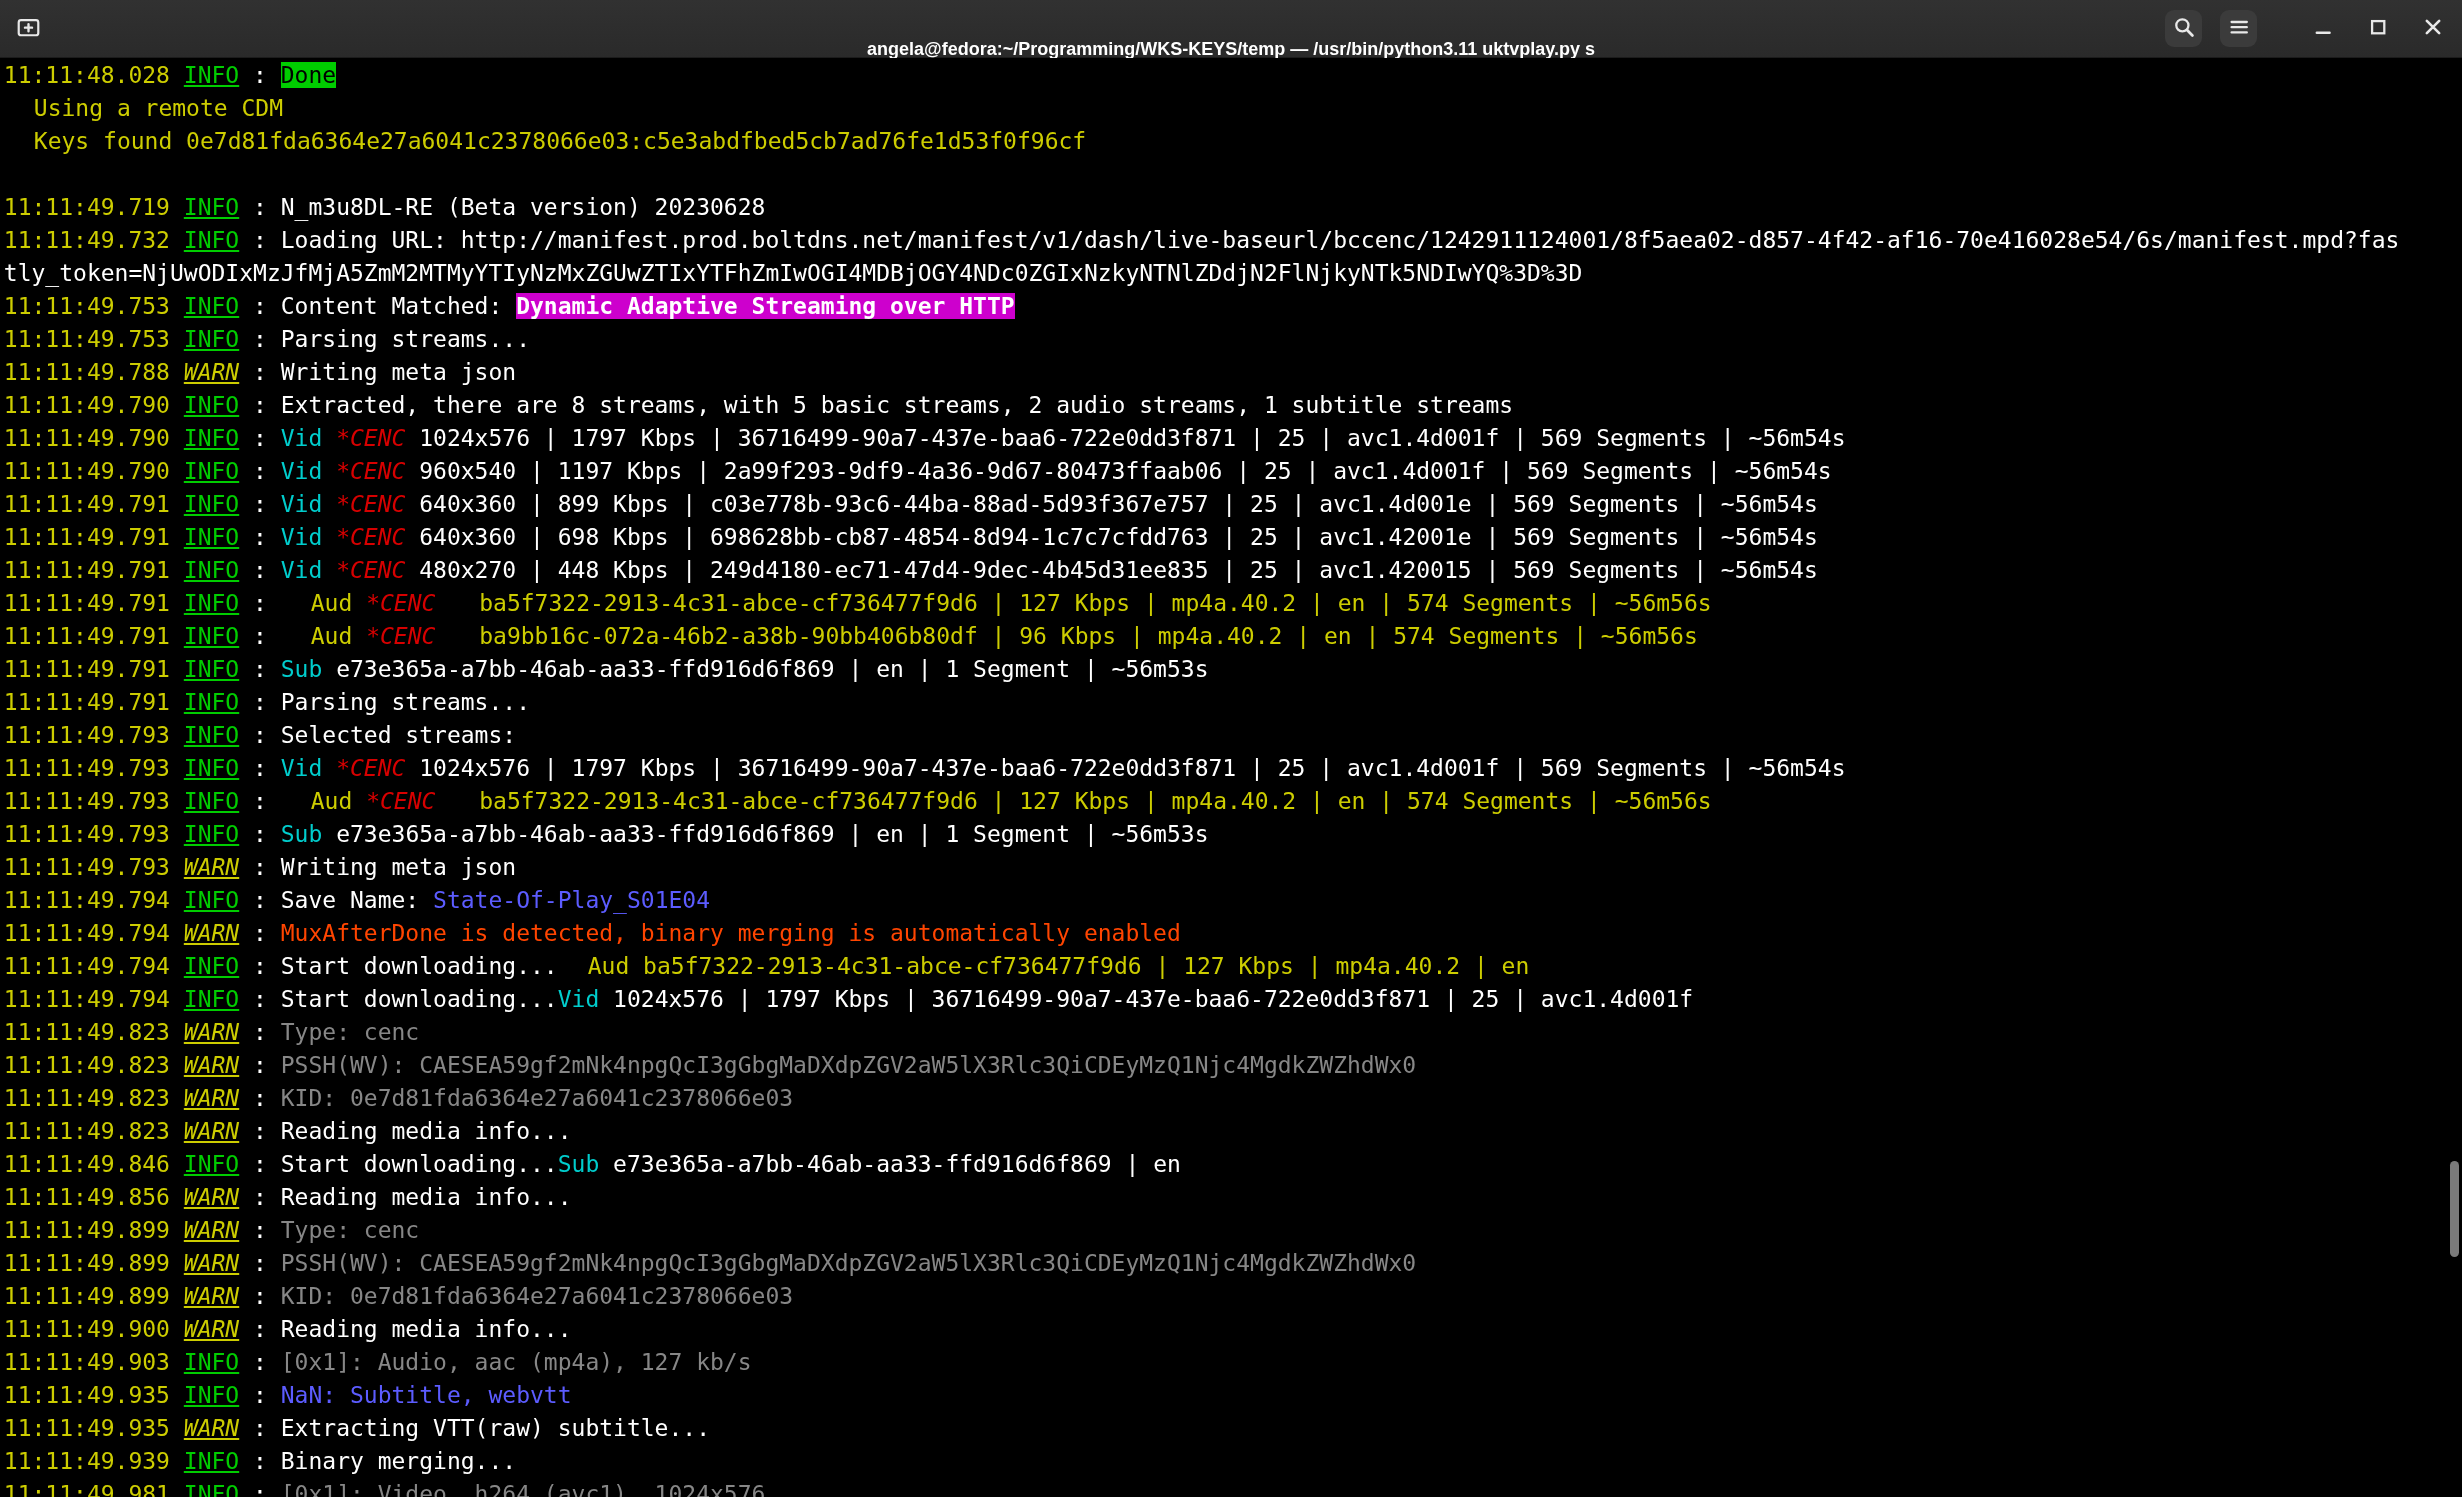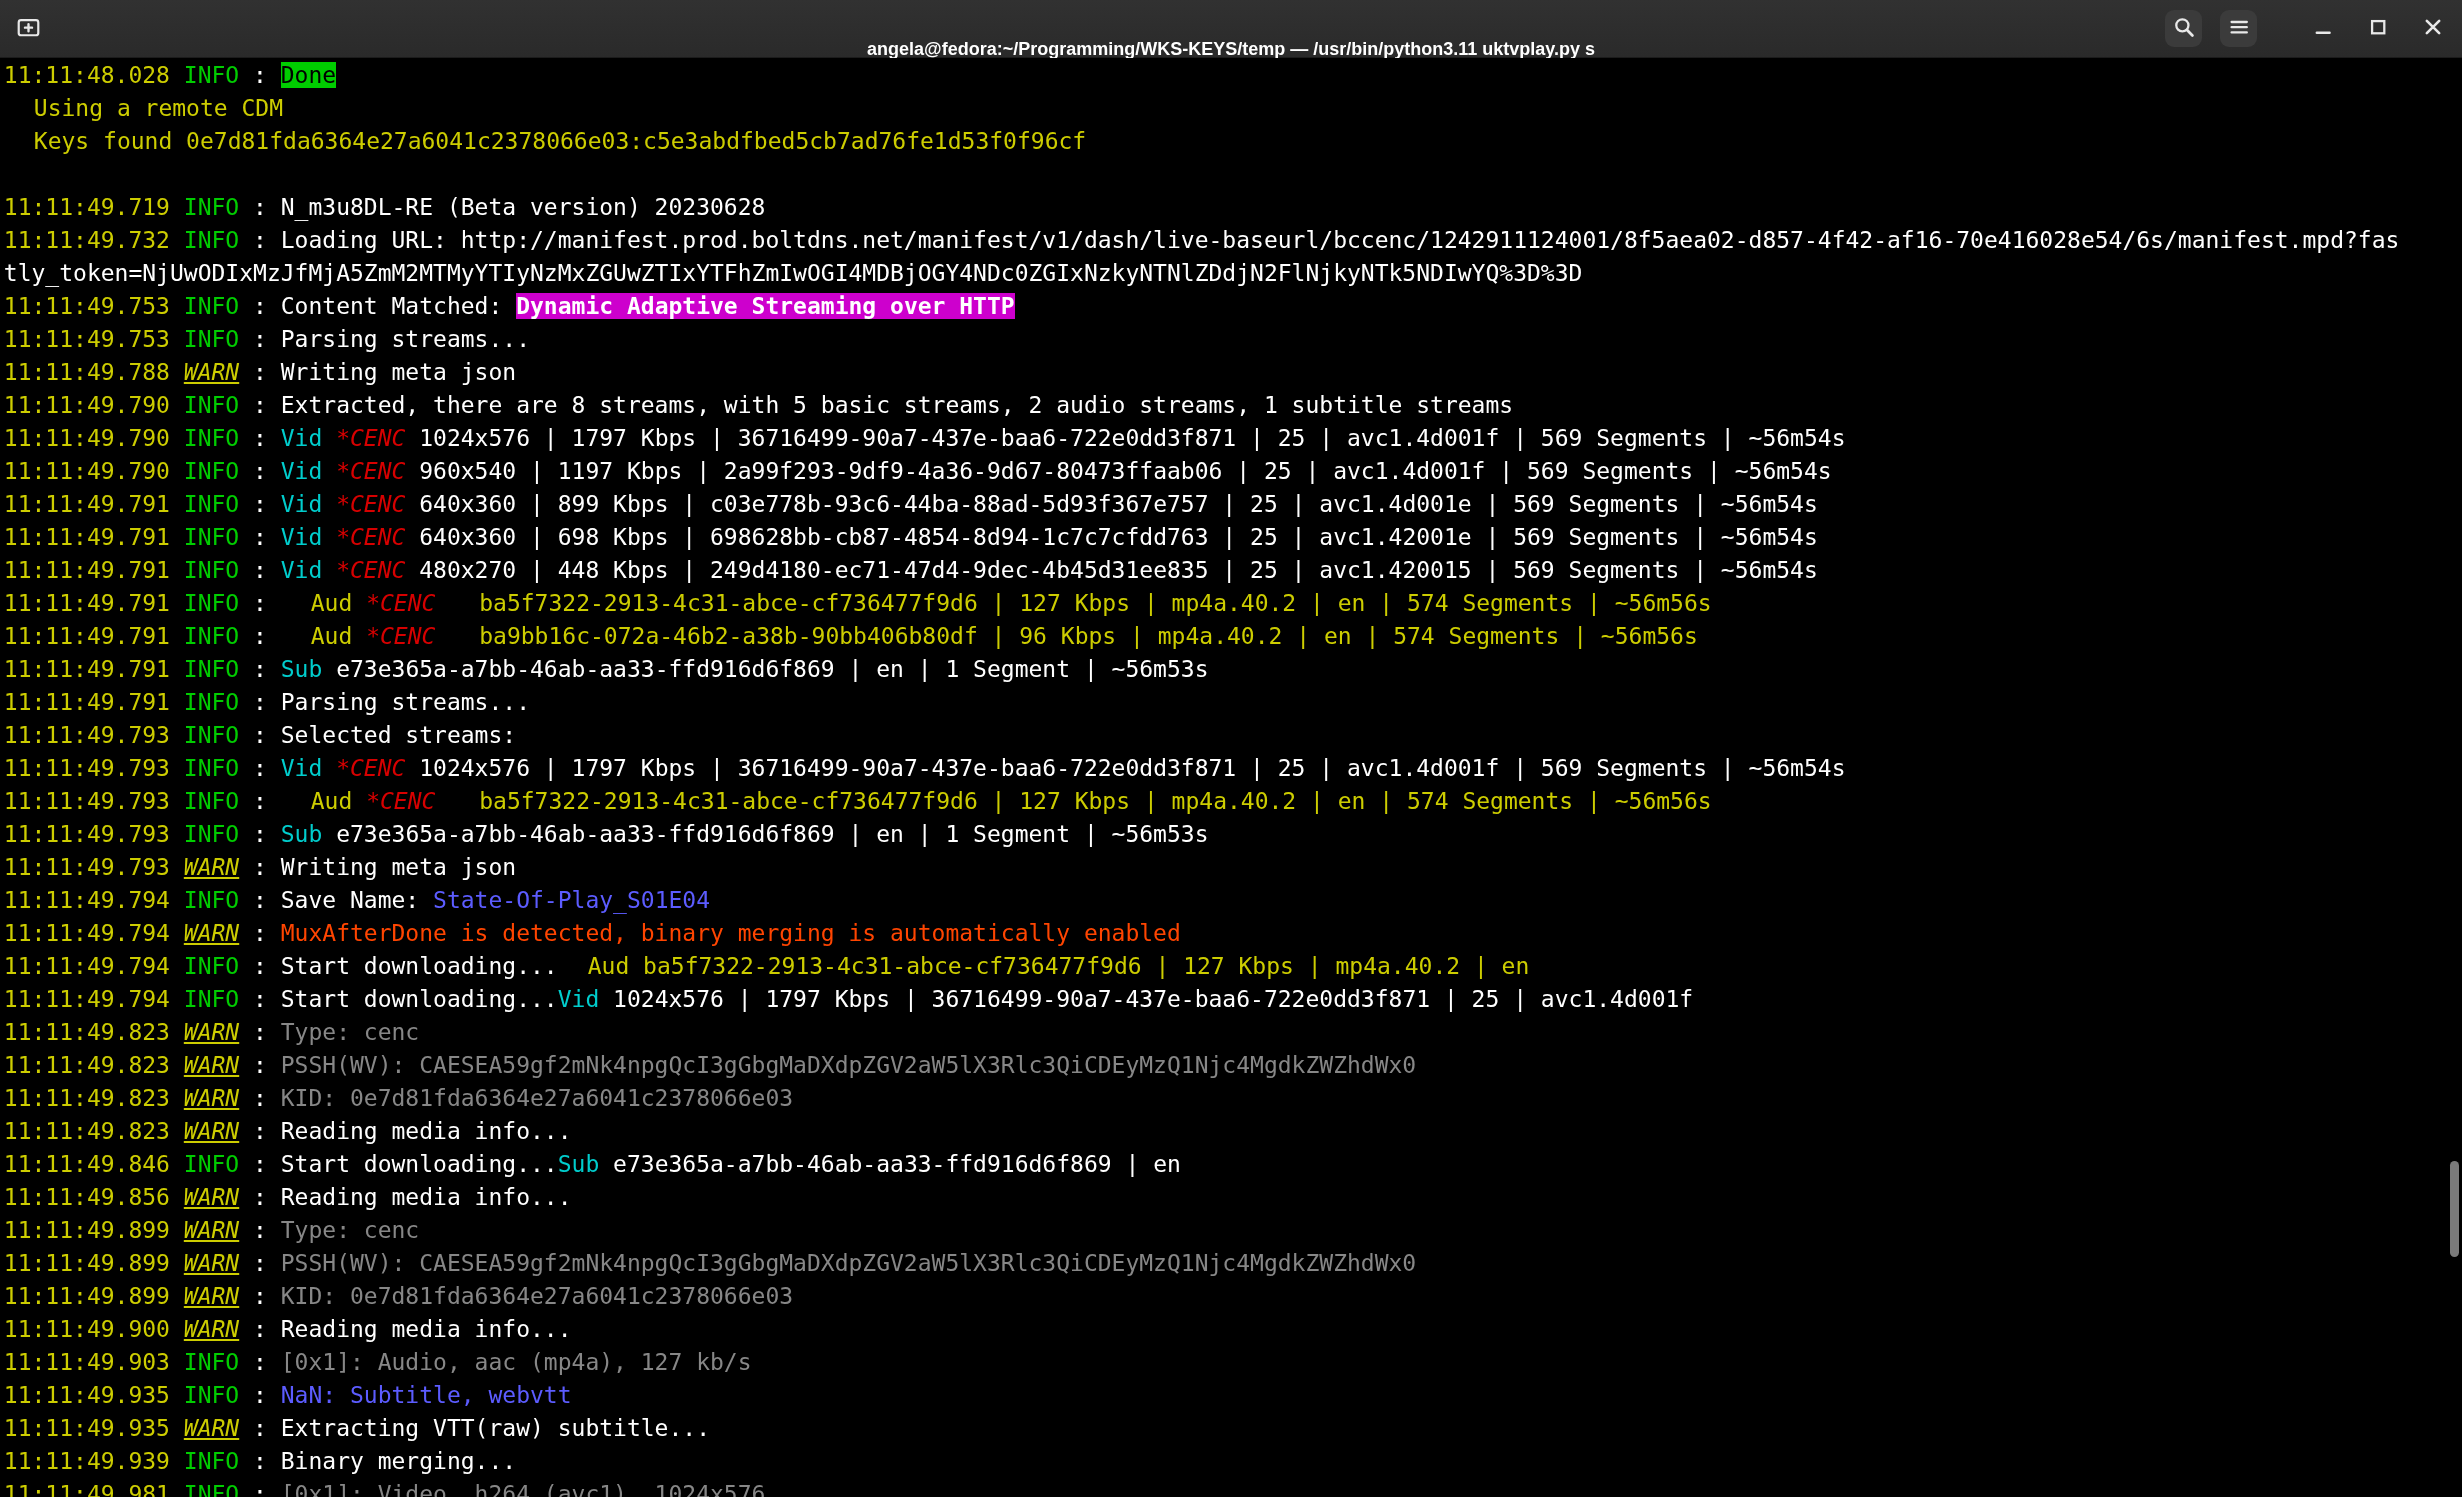--- a/index.html
+++ b/index.html
@@ -35,21 +35,21 @@
     background:var(--bg);
     font-family:"DejaVu Sans Mono",monospace;
     font-size:23px;line-height:33px;
     color:var(--fg);
     padding:1.3px 0 0 3.8px;
     white-space:pre;
     overflow:hidden;
   }
   .line{height:33px;line-height:33px;white-space:pre;}
   .c-ts{color:var(--ts);text-align:center;}
-  .c-info{color:var(--info);}
+  .c-info{color:var(--info);text-decoration:underline;}
   .c-warn{color:var(--warn);text-decoration:underline;font-style:italic;}
   .c-txt{color:var(--fg);}
   .c-yel{color:var(--yel);margin-left:30px;}
   .c-red{color:var(--red);font-style:italic;}
   .c-org{color:var(--org);}
   .c-cyn{color:var(--cyn);}
   .c-blu{color:var(--blu);}
   .c-gry{color:var(--gry);margin-top:29px;}
   .c-done{color:var(--done_fg);background:var(--done_bg);}
   .c-match{color:var(--match_fg);background:var(--match_bg);font-weight:bold;}

